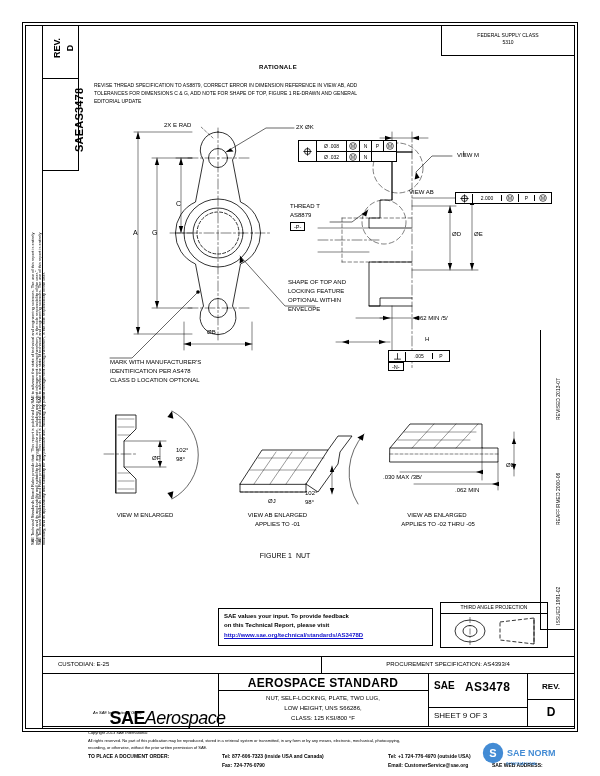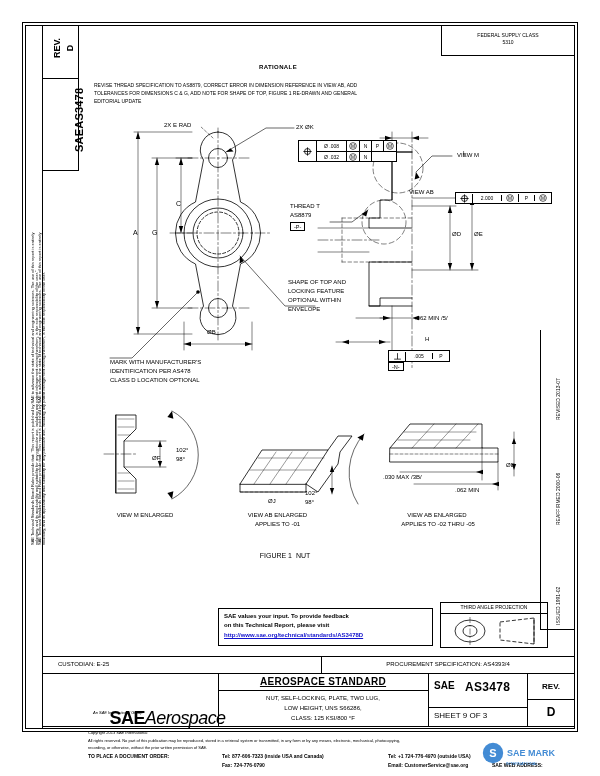--- a/index.html
+++ b/index.html
@@ -17,21 +17,21 @@
   .t{position:absolute;white-space:pre;line-height:1.08;}
   .c{text-align:center;}
   .b{font-weight:bold;}
   .rot90{transform-origin:0 0;transform:rotate(-90deg);}
   .f4{font-size:4px;}
   .f5{font-size:5px;}
   .f6{font-size:6px;}
   .f7{font-size:7px;}
   .f8{font-size:8px;}
   .f9{font-size:9px;}
-  .f10{font-size:10px;text-decoration:underline;}
+  .f10{font-size:12px;}
   .f12{font-size:12px;}
   svg{display:block;overflow:visible;}
   .fcf{position:absolute;border:1px solid #000;display:flex;align-items:stretch;background:#fff;box-sizing:border-box;}
   .fcf > div{border-right:1px solid #000;padding:0 2px;display:flex;align-items:center;justify-content:center;font-size:5px;white-space:nowrap;}
   .fcf > div:last-child{border-right:none;}
   .datum{position:absolute;border:1px solid #000;background:#fff;font-size:5.5px;
          padding:0 3px;line-height:8px;height:9px;box-sizing:border-box;}
   .blue{color:#1111cc;text-decoration:underline;}
 </style>
 </head>
@@ -474,17 +474,17 @@
   <div class="t f5 b" style="left:388px;top:754px;">Tel: +1 724-776-4970 (outside USA)</div>
   <div class="t f5 b" style="left:222px;top:763px;">Fax: 724-776-0790</div>
   <div class="t f5 b" style="left:388px;top:763px;">Email: CustomerService@sae.org</div>
   <div class="t f5 b" style="left:492px;top:763px;">SAE WEB ADDRESS:</div>
 
   <div class="abs" style="left:482px;top:742px;display:flex;align-items:center;gap:3px;opacity:.9;">
     <svg width="22" height="22" viewBox="0 0 22 22">
       <circle cx="11" cy="11" r="10.2" fill="#2f7fd0"></circle>
       <text x="11" y="15" font-size="11" font-weight="bold" fill="#fff" text-anchor="middle" font-family="Liberation Sans">S</text>
     </svg>
-    <span style="font-size:9px;font-weight:bold;color:#2f7fd0;">SAE MARK</span>
+    <span style="font-size:9px;font-weight:bold;color:#2f7fd0;">SAE NORM</span>
   </div>
   <div class="t f4" style="left:506px;top:762px;color:#2f7fd0;">INTERNATIONAL</div>
 
 </div>
 
 </body></html>

